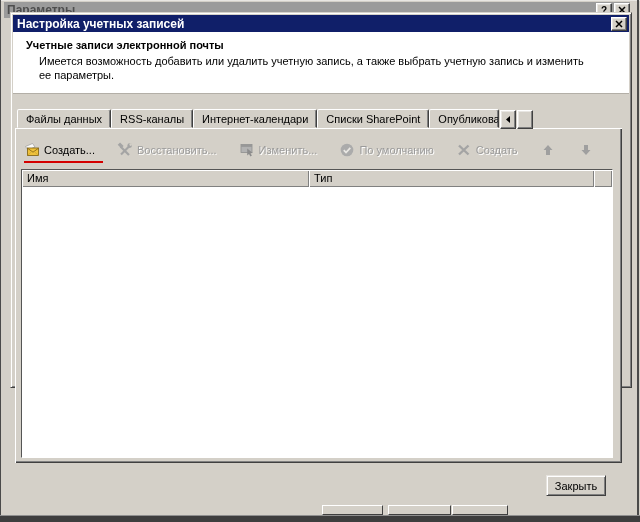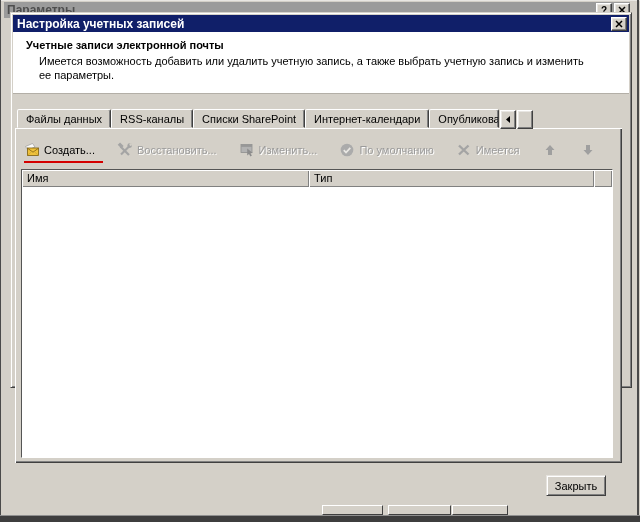--- a/index.html
+++ b/index.html
@@ -117,22 +117,22 @@
 
     <div class="dlg-header">
       <div class="hdr-title">Учетные записи электронной почты</div>
       <div class="hdr-desc1">Имеется возможность добавить или удалить учетную запись, а также выбрать учетную запись и изменить</div>
       <div class="hdr-desc2">ее параметры.</div>
     </div>
 
     <div class="tabs">
       <div class="tab">Файлы данных</div>
       <div class="tab">RSS-каналы</div>
+      <div class="tab">Интернет-календари</div>
       <div class="tab">Списки SharePoint</div>
-      <div class="tab">Интернет-календари</div>
       <div class="tab clipped">Опубликова</div>
       <div class="tab-scroll">
         <svg width="8" height="9" viewBox="0 0 8 9">
             <path d="M6 1 L2 4.5 L6 8 Z" fill="#000"></path>
           </svg>
       </div>
       <div class="tab-scroll">
         
       </div>
     </div>
@@ -171,21 +171,21 @@
           <svg class="ticon" viewBox="0 0 16 16">
             <circle cx="8" cy="8" r="6.3" fill="#ababab"></circle>
             <path d="M4.8 8.2 L7 10.5 L11.3 5.8" stroke="#e9e7e3" stroke-width="1.8" fill="none"></path>
           </svg>
           <span>По умолчанию</span>
         </div>
         <div class="tbtn disabled">
           <svg class="ticon" viewBox="0 0 16 16">
             <path d="M3 3.5 L12.5 12.5 M12.5 3.5 L3 12.5" stroke="#a4a4a4" stroke-width="2.4"></path>
           </svg>
-          <span>Имеется</span>
+          <span>Создать</span>
         </div>
         <div class="tbtn disabled">
           <svg class="ticon" viewBox="0 0 16 16">
             <path d="M8 3 L12.5 8 H10 V13 H6 V8 H3.5 Z" fill="#9f9f9f"></path>
           </svg>
         </div>
         <div class="tbtn disabled">
           <svg class="ticon" viewBox="0 0 16 16">
             <path d="M8 13 L3.5 8 H6 V3 H10 V8 H12.5 Z" fill="#9f9f9f"></path>
           </svg>

